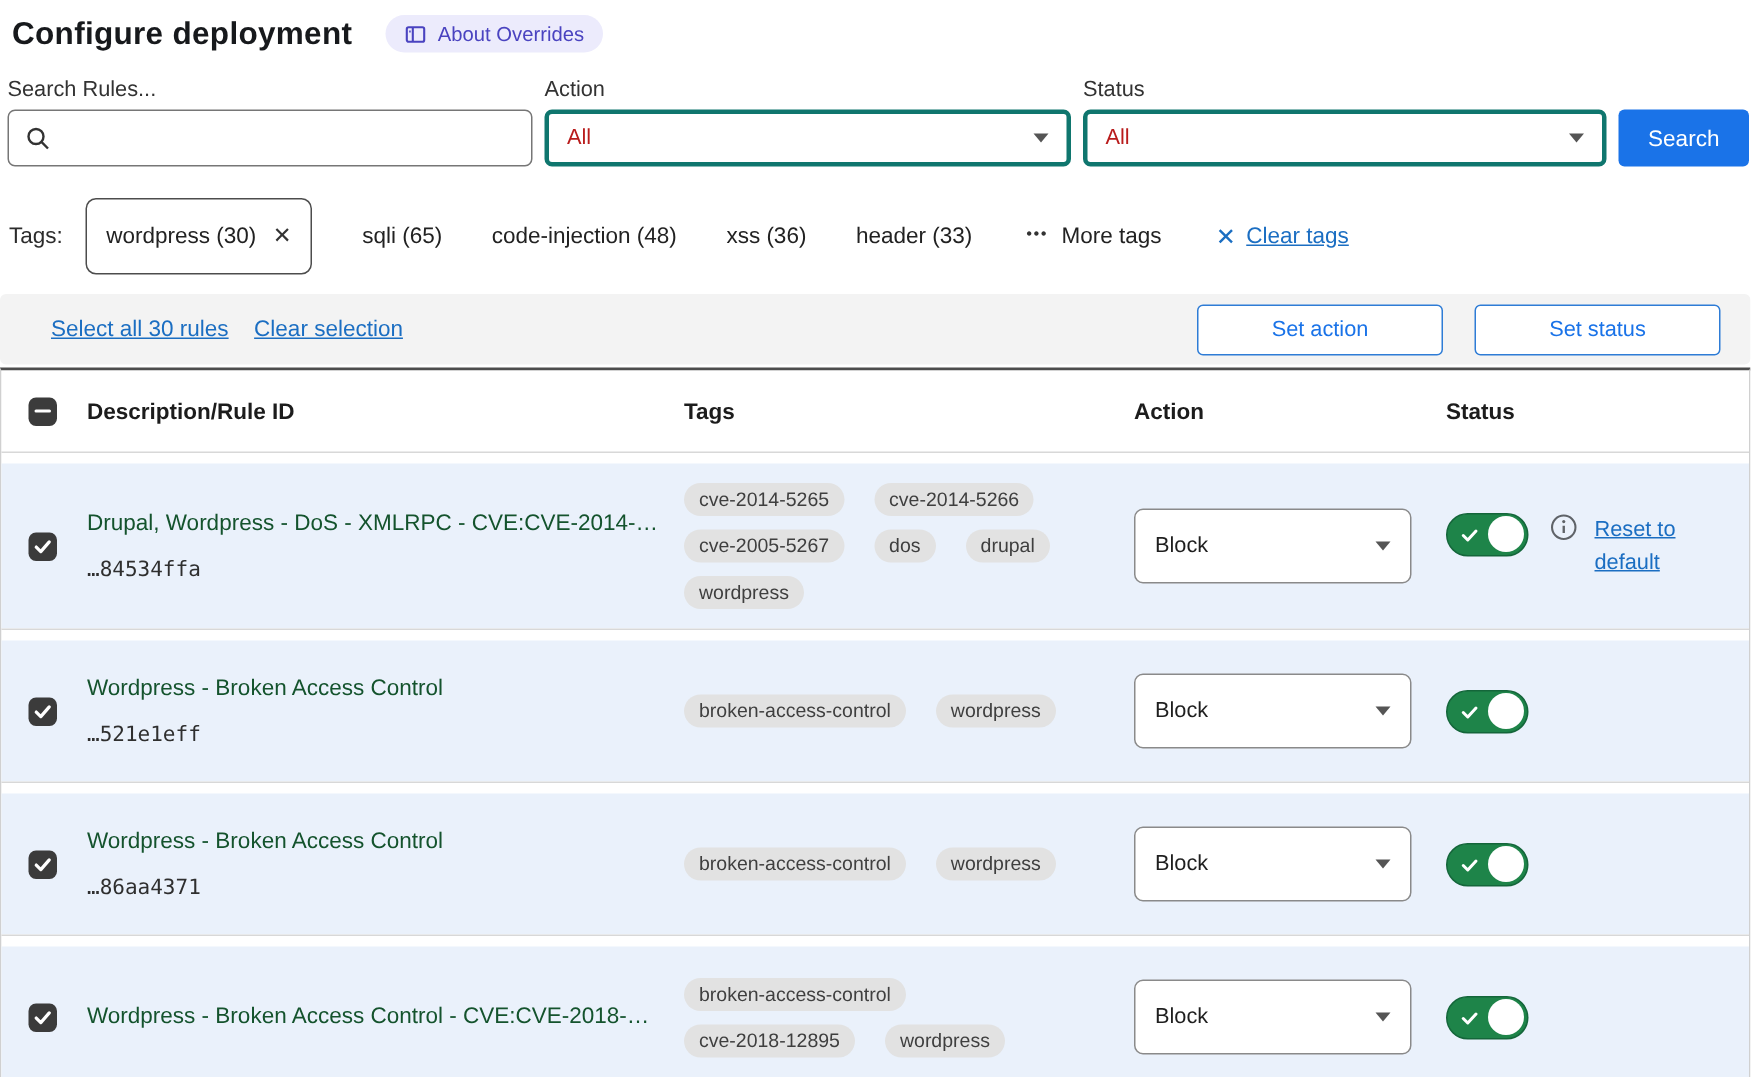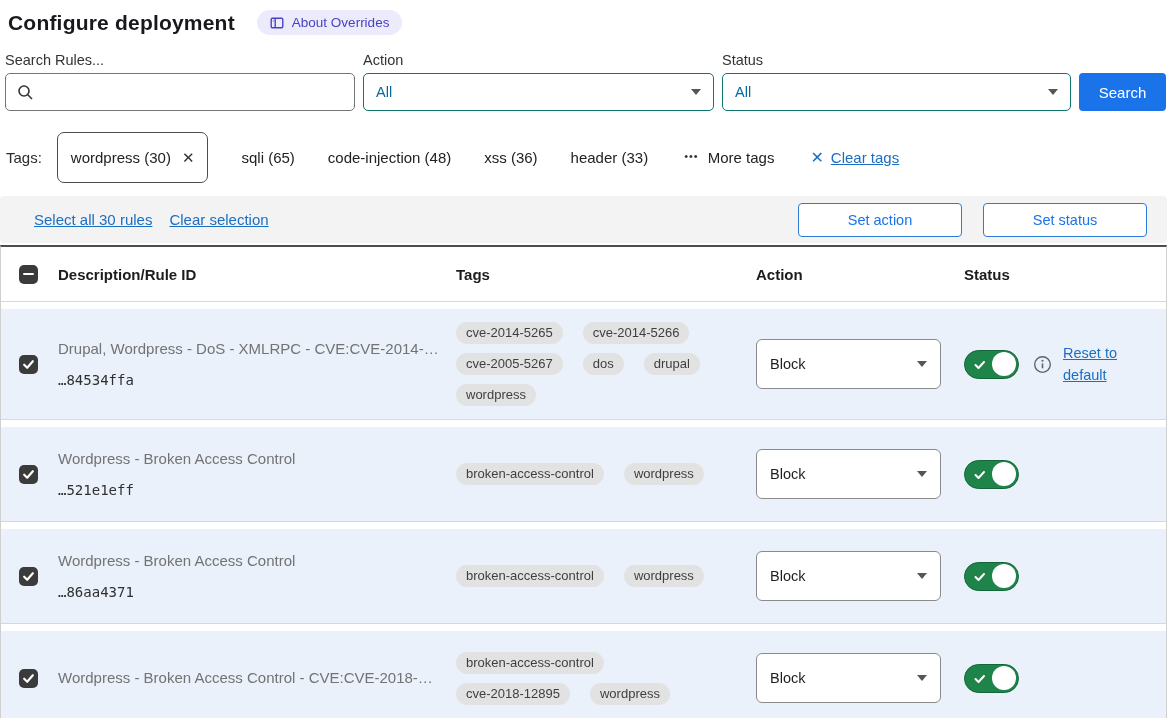--- a/index.html
+++ b/index.html
@@ -26,23 +26,23 @@
   .search-box {
     position: relative; width: 350px; height: 38px;
     border: 1px solid #767676; border-radius: 5px; background: #fff;
   }
   .search-box svg { position: absolute; left: 11px; top: 10px; }
   .search-box input {
     width: 100%; height: 100%; border: none; outline: none; background: transparent;
     padding: 0 10px 0 36px; font-size: 14.5px; font-family: inherit; color: #222;
   }
   .select-box {
-    position: relative; height: 38px; border: 1px solid #0f766e; border-radius: 5px;
+    position: relative; height: 38px; border: 3px solid #0f766e; border-radius: 5px;
     background: #fff; display: flex; align-items: center; padding: 0 28px 0 12px;
-    font-size: 14.5px; color: #0369a1; cursor: pointer;
+    font-size: 14.5px; color: #b91c1c; cursor: pointer;
   }
   .select-box .caret {
     position: absolute; right: 12px; top: 50%; transform: translateY(-50%);
     width: 0; height: 0; border-left: 5px solid transparent; border-right: 5px solid transparent;
     border-top: 6px solid #555;
   }
   .w-action { width: 351px; } .w-status { width: 349px; }
   .search-btn {
     width: 87px; height: 38px; background: #1a73e8; color: #fff; border: none;
     border-radius: 4px; font-size: 15px; font-family: inherit; cursor: pointer;
@@ -87,38 +87,38 @@
   .col-tags  { width: 300px; flex: none; padding-right: 40px; }
   .col-action{ width: 208px; flex: none; }
   .col-status{ flex: 1; }
   .checkbox {
     width: 19px; height: 19px; border-radius: 5px; background: #3b3b3b;
     display: flex; align-items: center; justify-content: center; cursor: pointer; flex: none;
   }
   .checkbox .bar { width: 11px; height: 2.6px; background: #fff; border-radius: 2px; }
   .row-wrap { background: #fff; border-top: 1px solid #d8d8d8; padding-top: 7px; }
   .row { display: flex; align-items: center; background: #eaf1fb; min-height: 94px; padding: 13px 0; }
-  .row-desc-title { font-size: 15px; color: #737373; line-height: 1.25; }
+  .row-desc-title { font-size: 15px; color: #14532d; line-height: 1.25; }
   .row-rule-id { font-size: 14px; color: #2f2f2f; margin-top: 13px; font-family: "DejaVu Sans Mono", monospace; }
   .tags-wrap { display: flex; flex-wrap: wrap; gap: 9px 20px; }
   .tag-pill {
     background: #e2e2e2; color: #3f3f3f; border-radius: 11px;
     padding: 3px 10px 4px; font-size: 13px; white-space: nowrap;
   }
   .action-select {
     position: relative; width: 185px; height: 50px; background: #fff;
     border: 1px solid #8a8a8a; border-radius: 6px; display: flex; align-items: center;
     padding: 0 26px 0 13px; font-size: 14.5px; color: #1f1f1f; cursor: pointer;
   }
   .action-select .caret {
     position: absolute; right: 13px; top: 50%; transform: translateY(-50%);
     width: 0; height: 0; border-left: 5px solid transparent; border-right: 5px solid transparent;
     border-top: 6px solid #555;
   }
-  .status-cell { display: flex; align-items: center; }
+  .status-cell { display: flex; align-items: flex-start; }
   .toggle {
     position: relative; width: 55px; height: 29px; border-radius: 15px;
     background: #1e8449; border: 1px solid #14663a; cursor: pointer; flex: none;
   }
   .toggle .knob {
     position: absolute; right: 2px; top: 1.5px; width: 24px; height: 24px;
     border-radius: 50%; background: #fff;
   }
   .toggle svg { position: absolute; left: 9px; top: 8px; }
   .info-icon { margin-left: 14px; cursor: pointer; display: flex; flex: none; }

